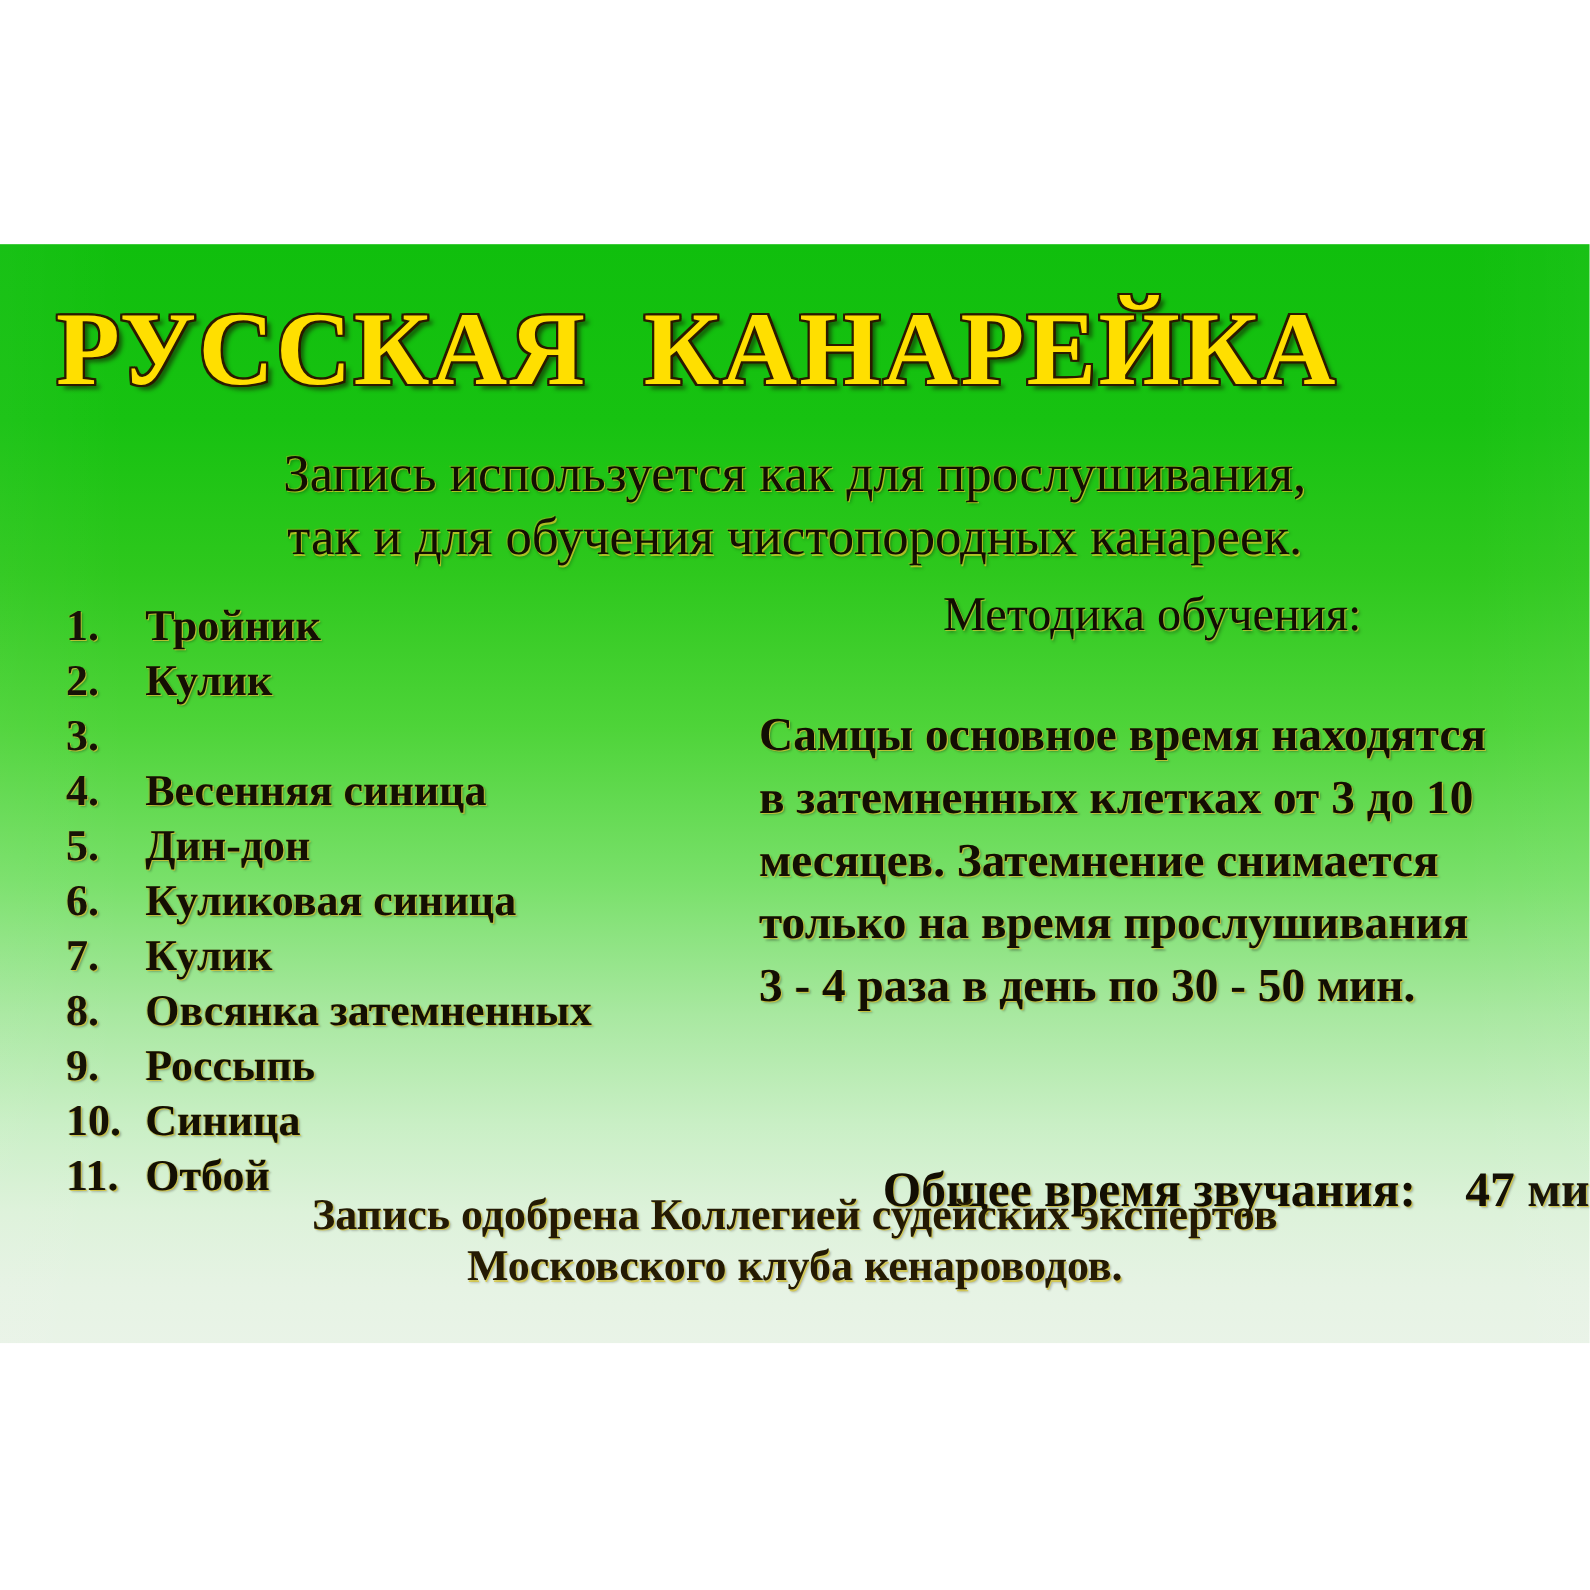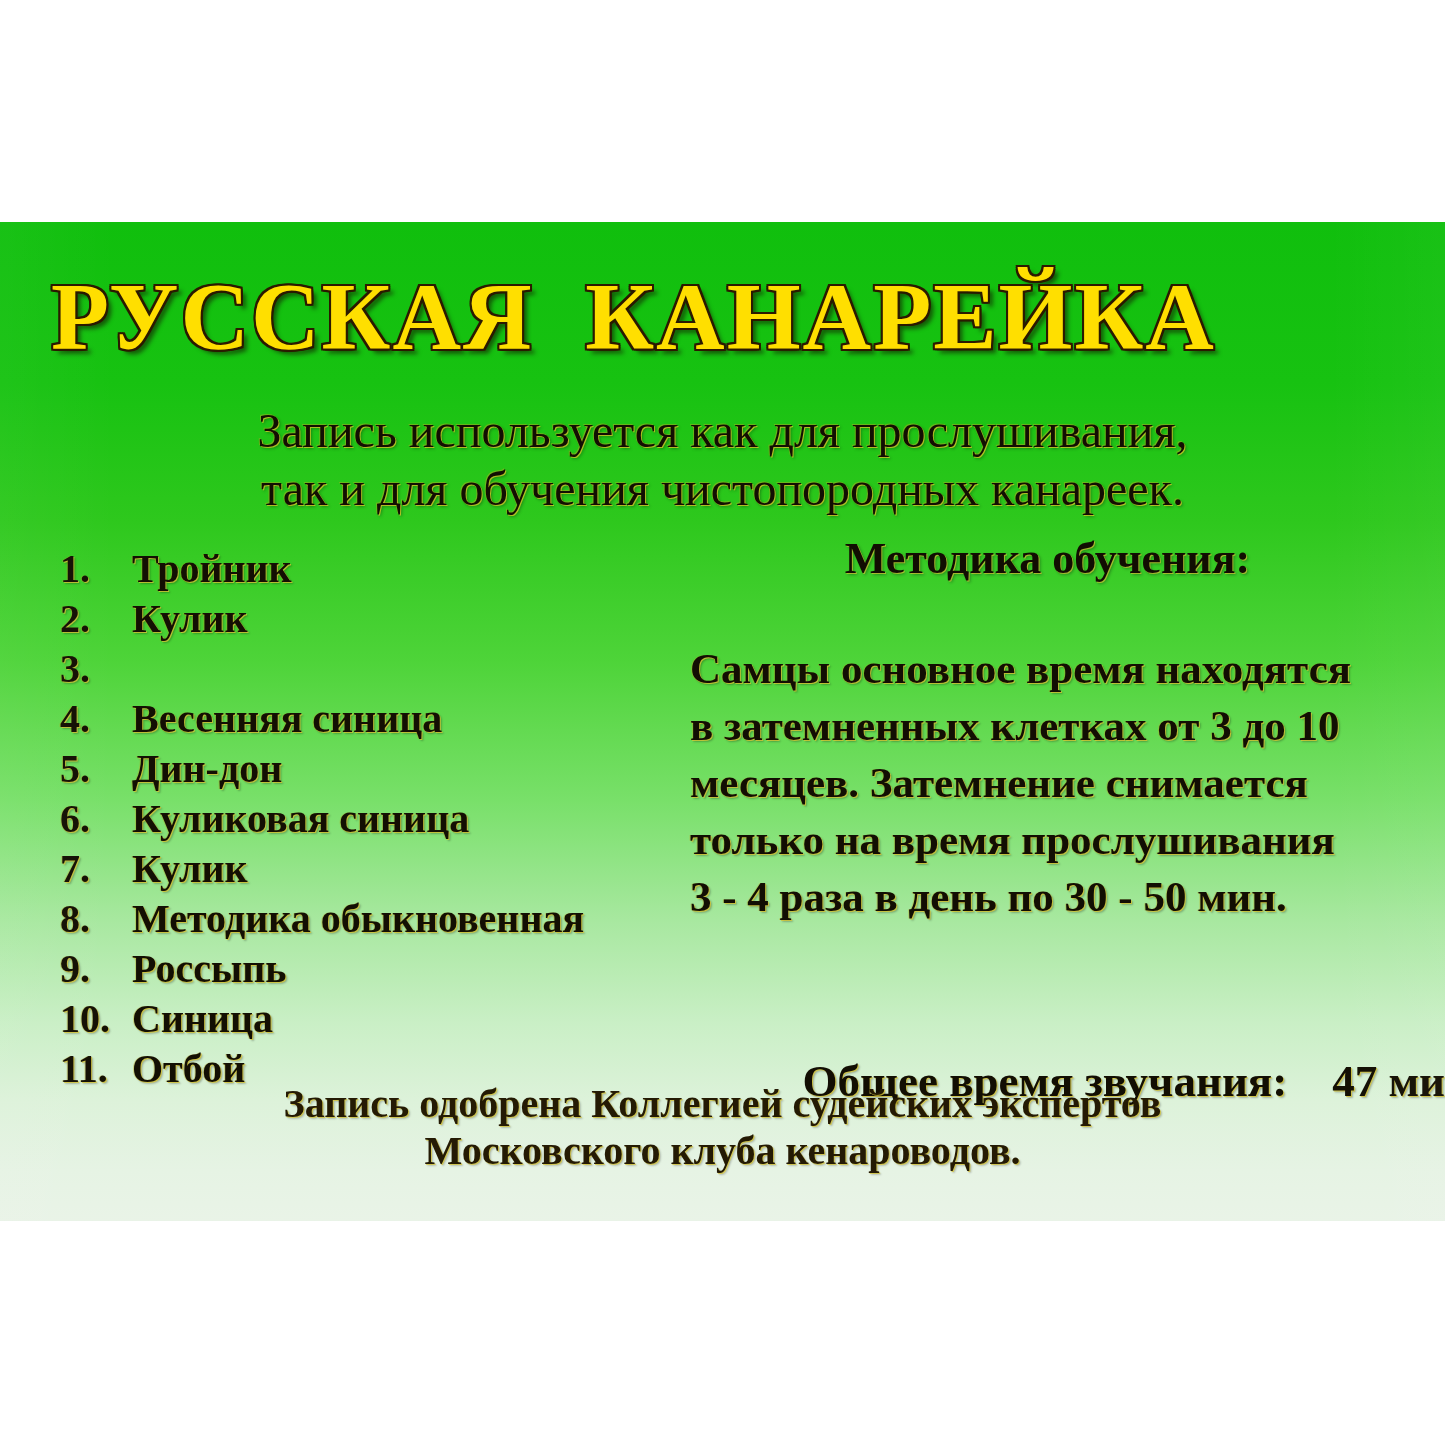--- a/index.html
+++ b/index.html
@@ -146,21 +146,21 @@
   #methodology {
     position: absolute;
     left: 690px;
     top: 0;
     width: 715px;
   }
   #method-heading {
     text-align: center;
     font-size: 44px;
     line-height: 54px;
-    font-weight: bold;
+    font-weight: normal;
     color: #110d02;
     text-shadow:
        1px  1px 0 rgba(214,196,52,.70),
        2px  2px 3px rgba(0,0,0,.30);
     white-space: nowrap;
   }
   #method-body {
     margin-top: 54px;
     font-size: 43px;
     line-height: 57px;
@@ -241,21 +241,21 @@
         <li>
           <span class="num">6.</span>
           <span class="name">Куликовая синица</span>
         </li>
         <li>
           <span class="num">7.</span>
           <span class="name">Кулик</span>
         </li>
         <li>
           <span class="num">8.</span>
-          <span class="name">Методика обыкновенная</span>
+          <span class="name">Овсянка затемненных</span>
         </li>
         <li>
           <span class="num">9.</span>
           <span class="name">Россыпь</span>
         </li>
         <li>
           <span class="num">10.</span>
           <span class="name">Синица</span>
         </li>
         <li>

